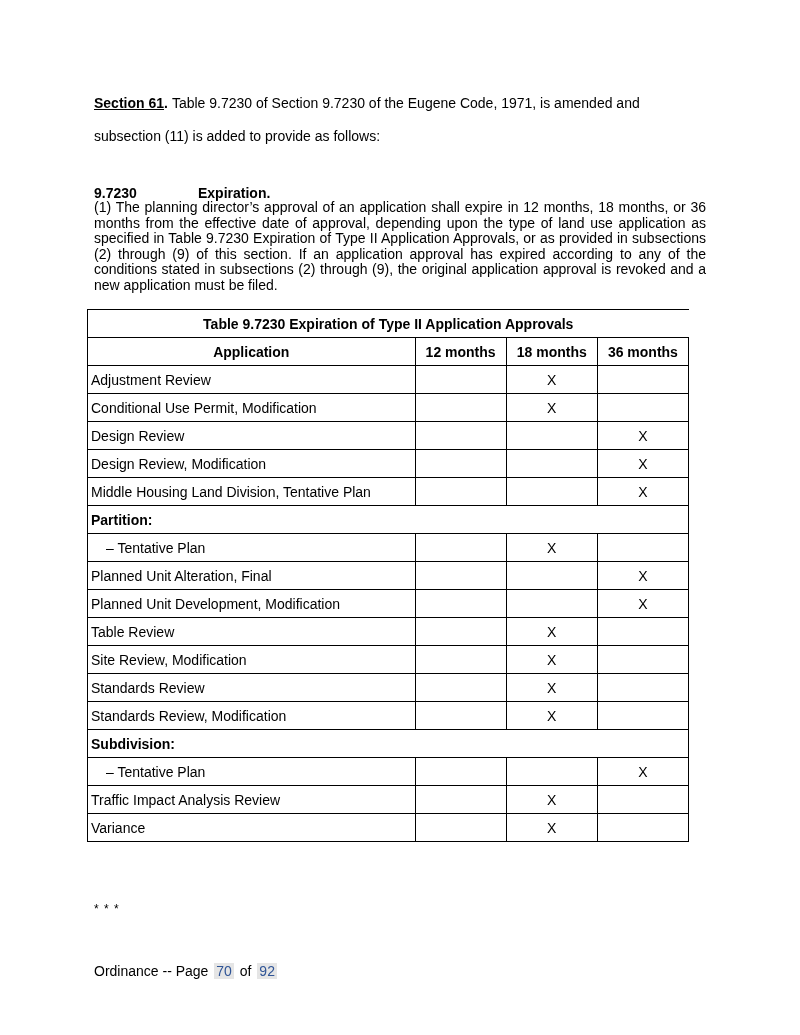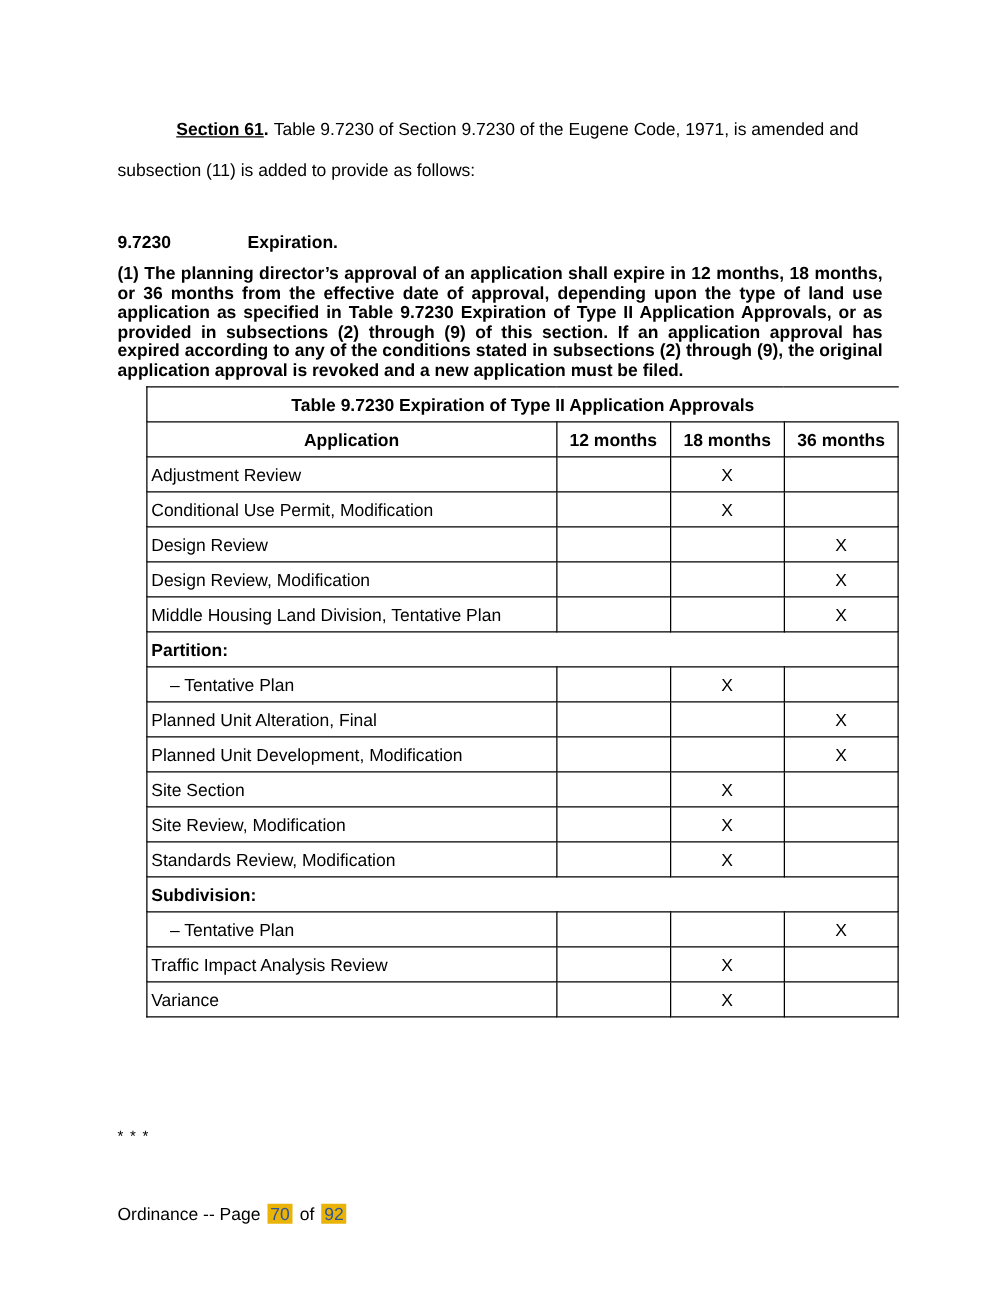--- a/index.html
+++ b/index.html
@@ -6,41 +6,41 @@
   body {
     width: 800px; height: 1035px; position: relative; overflow: hidden;
     font-family: "Liberation Sans", sans-serif; color: #000; font-size: 14px;
   }
   .page { position: absolute; left: 0; top: 0; width: 800px; height: 1035px; }
 
   .section-line {
     position: absolute; left: 94px; top: 95px; width: 612px;
     font-size: 14px; line-height: 16px; white-space: nowrap;
   }
-  .section-line .sec-label { margin-left: 47px; font-weight: bold; text-decoration: underline; }
+  .section-line .sec-label { font-weight: bold; text-decoration: underline; }
   .section-line .sec-dot { font-weight: bold; }
   .section-line .sec-text { margin-left: 4px; }
 
   .section-line2 {
     position: absolute; left: 94px; top: 128px; width: 612px;
     font-size: 14px; line-height: 16px;
   }
 
   .heading {
     position: absolute; left: 94px; top: 161px; font-weight: bold; font-size: 14px; line-height: 16px; margin-top: 24px;
   }
   .heading .code { display: inline-block; width: 104px; }
 
   .para {
-    position: absolute; left: 94px; top: 211px; width: 612px;
-    font-size: 14px; line-height: 15.6px; text-align: justify; font-weight: bold;
+    position: absolute; left: 94px; top: 200px; width: 612px;
+    font-size: 14px; line-height: 15.6px; text-align: justify;
   }
 
   table.exp {
-    position: absolute; left: 117px; top: 309px;
+    position: absolute; left: 87px; top: 309px;
     border-collapse: collapse; width: 602px; table-layout: fixed;
     font-size: 14px;
   }
   table.exp td, table.exp th {
     border: 1px solid #000; height: 27px; padding: 0 3px; vertical-align: middle;
   }
   table.exp th { font-weight: bold; text-align: center; }
   table.exp td.app { text-align: left; }
   table.exp td.mark { text-align: center; }
   table.exp td.indent { padding-left: 18px; }
@@ -50,21 +50,21 @@
   col.c-m { width: 91px; }
 
   .stars {
     position: absolute; left: 94px; top: 902px; font-size: 12px; letter-spacing: 1px;
   }
 
   .footer {
     position: absolute; left: 94px; top: 962px; font-size: 14px; line-height: 18px; white-space: nowrap;
   }
   .footer .field {
-    background: #eab308; color: #2f5496; padding: 0 2px; margin: 0 2px;
+    background: #e5e5e5; color: #2f5496; padding: 0 2px; margin: 0 2px;
   }
 </style>
 </head>
 <body>
 
 <div class="page">
 
   <div class="section-line">
     <span class="sec-label">Section 61</span><span class="sec-dot">.</span><span class="sec-text">Table 9.7230 of Section 9.7230 of the Eugene Code, 1971, is amended and</span>
   </div>
@@ -140,27 +140,33 @@
           <td class="mark"></td>
           <td class="mark">X</td>
         </tr>
         <tr>
           <td class="app">Planned Unit Development, Modification</td>
           <td class="mark"></td>
           <td class="mark"></td>
           <td class="mark">X</td>
         </tr>
         <tr>
-          <td class="app">Site Section</td>
+          <td class="app">Table Review</td>
           <td class="mark"></td>
           <td class="mark">X</td>
           <td class="mark"></td>
         </tr>
         <tr>
           <td class="app">Site Review, Modification</td>
+          <td class="mark"></td>
+          <td class="mark">X</td>
+          <td class="mark"></td>
+        </tr>
+        <tr>
+          <td class="app">Standards Review</td>
           <td class="mark"></td>
           <td class="mark">X</td>
           <td class="mark"></td>
         </tr>
         <tr>
           <td class="app">Standards Review, Modification</td>
           <td class="mark"></td>
           <td class="mark">X</td>
           <td class="mark"></td>
         </tr>

